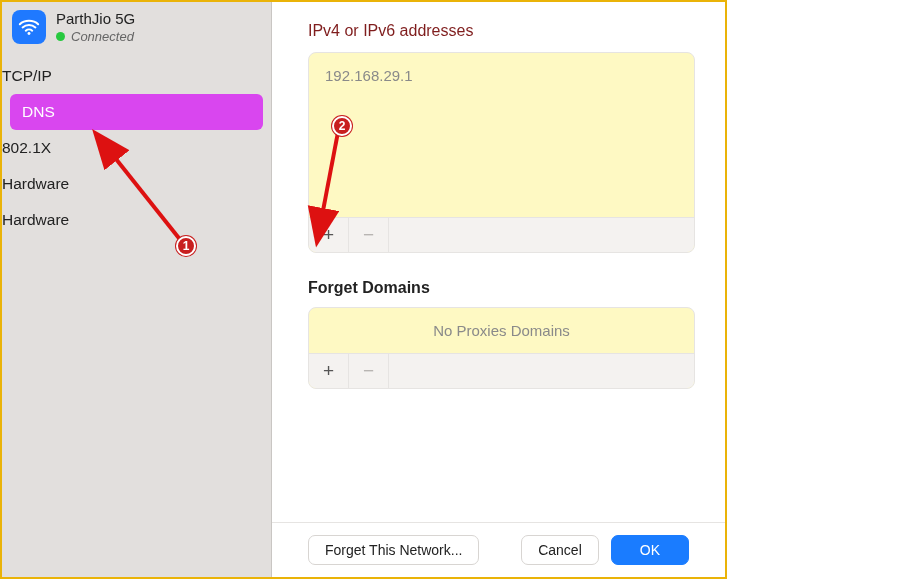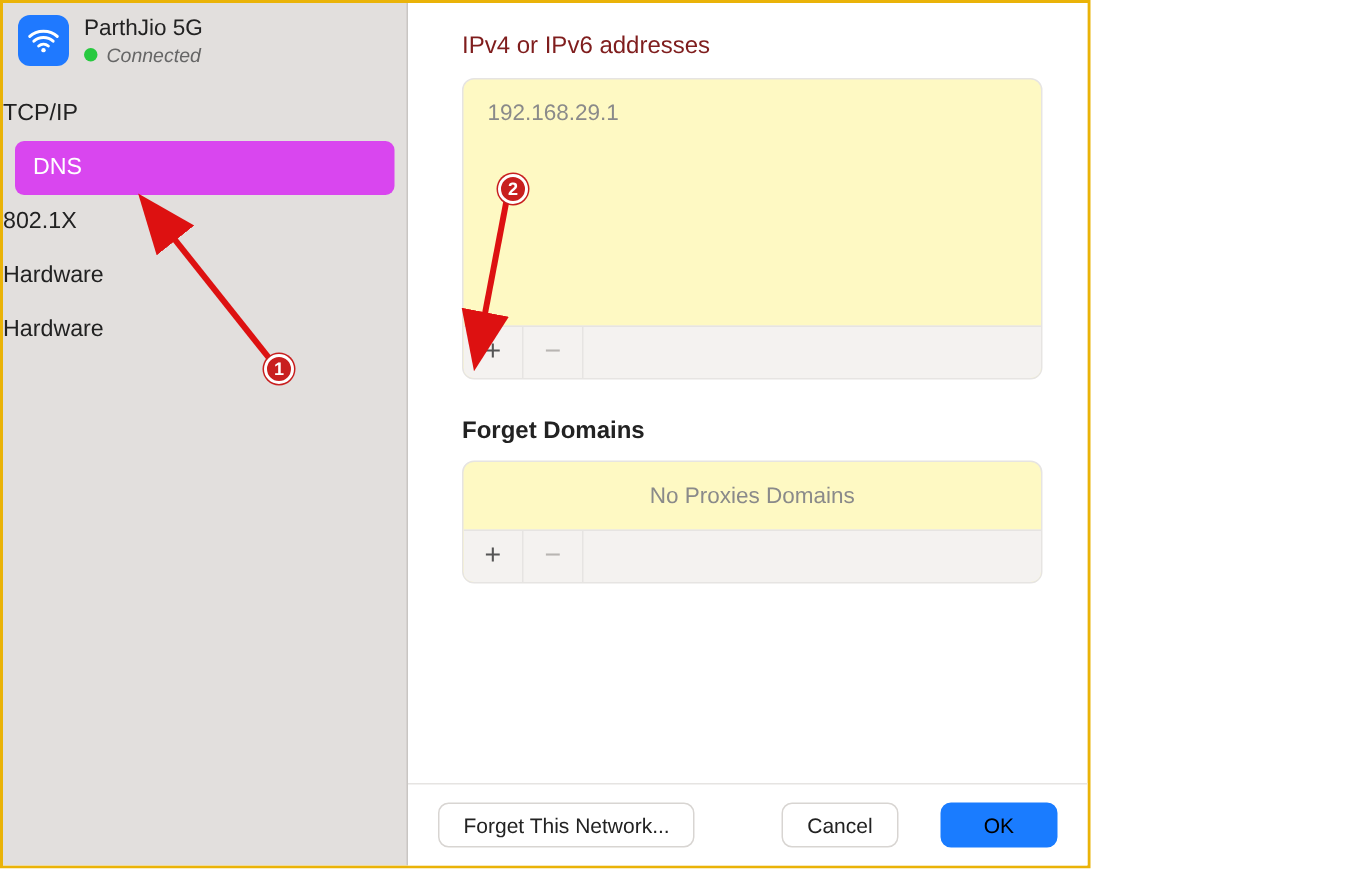--- a/index.html
+++ b/index.html
@@ -88,37 +88,37 @@
     .section2 { margin-top:26px; }
     .placeholder-row {
       padding:14px;
       font-size:15px; color:#8a8a8a;
       text-align:center;
     }
     .footer {
       position:absolute; left:0; right:0; bottom:0;
       border-top:1px solid #e6e4e2;
       background:#fff;
-      padding:12px 20px;
+      padding:12px 36px;
       display:flex; align-items:center; justify-content:space-between;
     }
     .btn {
       font-size:14px;
       padding:6px 16px;
       border-radius:7px;
       border:1px solid #d8d5d2;
       background:#fff;
       color:#222;
       cursor:pointer;
     }
     .btn.primary {
-      background:#1a7cff; color:#000000; border-color:#1a7cff;
+      background:#1a7cff; color:#ffffff; border-color:#1a7cff;
       padding:6px 28px;
     }
-    .footer-right { display:flex; gap:28px;align-items:center; }
+    .footer-right { display:flex; gap:12px;align-items:center; }
 
     
     .anno-badge {
       width:20px; height:20px; border-radius:50%;
       background:#c81f1f; color:#fff;
       font-size:12px; font-weight:600;
       display:flex; align-items:center; justify-content:center;
       border:2px solid #fff;
       box-shadow:0 0 0 1px #c81f1f;
       position:absolute;

